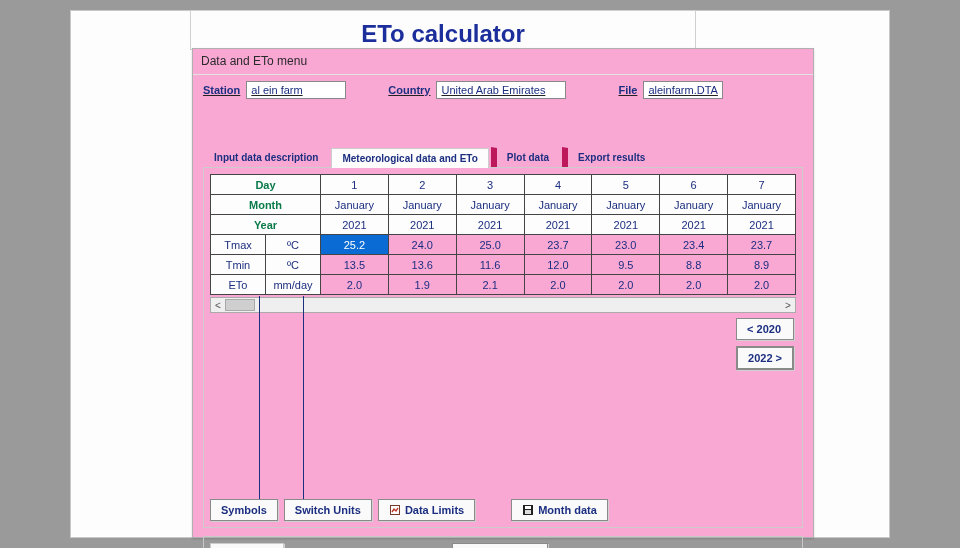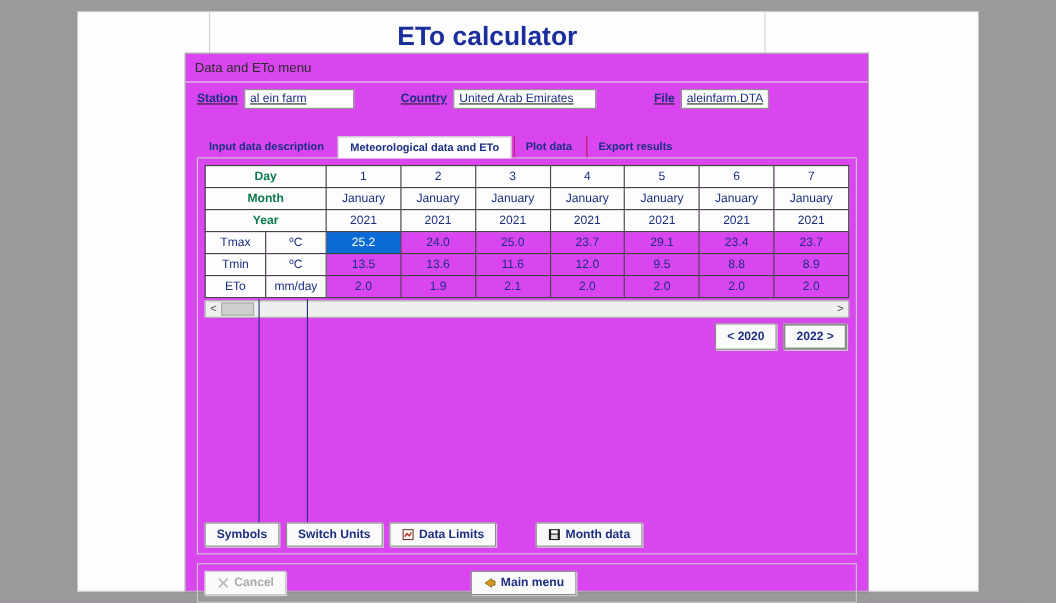--- a/index.html
+++ b/index.html
@@ -26,23 +26,23 @@
     border: 1px solid #d0d0d0;
     text-align: center;
     font-size: 24px;
     font-weight: bold;
     color: #1b2e9b;
     line-height: 46px;
     overflow: hidden;
   }
   .dialog {
     position: absolute;
-    top: 48px; left: 168px;
+    top: 48px; left: 192px;
     width: 622px; height: 490px;
-    background: #d946ef;
+    background: #f9a8d4;
     border: 1px solid #b0b0b0;
     box-shadow: 0 1px 2px rgba(0,0,0,0.15);
   }
   .dialog-title {
     padding: 5px 8px 6px 8px;
     font-size: 12px;
     color: #2a2a2a;
     border-bottom: 1px solid #e2e2e2;
   }
   .info-row {
@@ -83,21 +83,22 @@
     margin-right: 2px;
     position: relative;
     cursor: pointer;
   }
   .tab.active {
     border-color: #ccc;
     background: #fdfdfd;
     top: 1px;
   }
   .tab.sep-left {
-    border-left: 1px solid #be185d;
+    border-left: 6px solid #be185d;
+    margin-top: 24px;
   }
   .content-area {
     margin: 0 10px;
     border-left: 1px solid #ccc;
     border-right: 1px solid #ccc;
     border-bottom: 1px solid #ccc;
     padding: 6px 6px 6px 6px;
     height: 360px;
     position: relative;
   }
@@ -162,20 +163,21 @@
     left: 14px; top: 1px;
     width: 30px; height: 12px;
     background: #cfcfcf;
     border: 1px solid #aaa;
   }
   .year-nav {
     position: absolute;
     right: 8px; top: 150px;
     display: flex;
     gap: 6px;
+    flex-direction: column;
   }
   .btn {
     font-size: 11px;
     font-weight: bold;
     color: #1b2e80;
     background: #fafafa;
     border: 1px solid #8a8a8a;
     padding: 4px 10px;
     cursor: pointer;
     box-shadow: 1px 1px 0 #d0d0d0;
@@ -293,21 +295,21 @@
         <td class="hdr-cell">2021</td>
         <td class="hdr-cell">2021</td>
       </tr>
       <tr>
         <td class="row-label">Tmax</td>
         <td class="unit-cell">ºC</td>
         <td class="val-cell selected">25.2</td>
         <td class="val-cell">24.0</td>
         <td class="val-cell">25.0</td>
         <td class="val-cell">23.7</td>
-        <td class="val-cell">29.1</td>
+        <td class="val-cell">23.0</td>
         <td class="val-cell">23.4</td>
         <td class="val-cell">23.7</td>
       </tr>
       <tr>
         <td class="row-label">Tmin</td>
         <td class="unit-cell">ºC</td>
         <td class="val-cell">13.5</td>
         <td class="val-cell">13.6</td>
         <td class="val-cell">11.6</td>
         <td class="val-cell">12.0</td>

